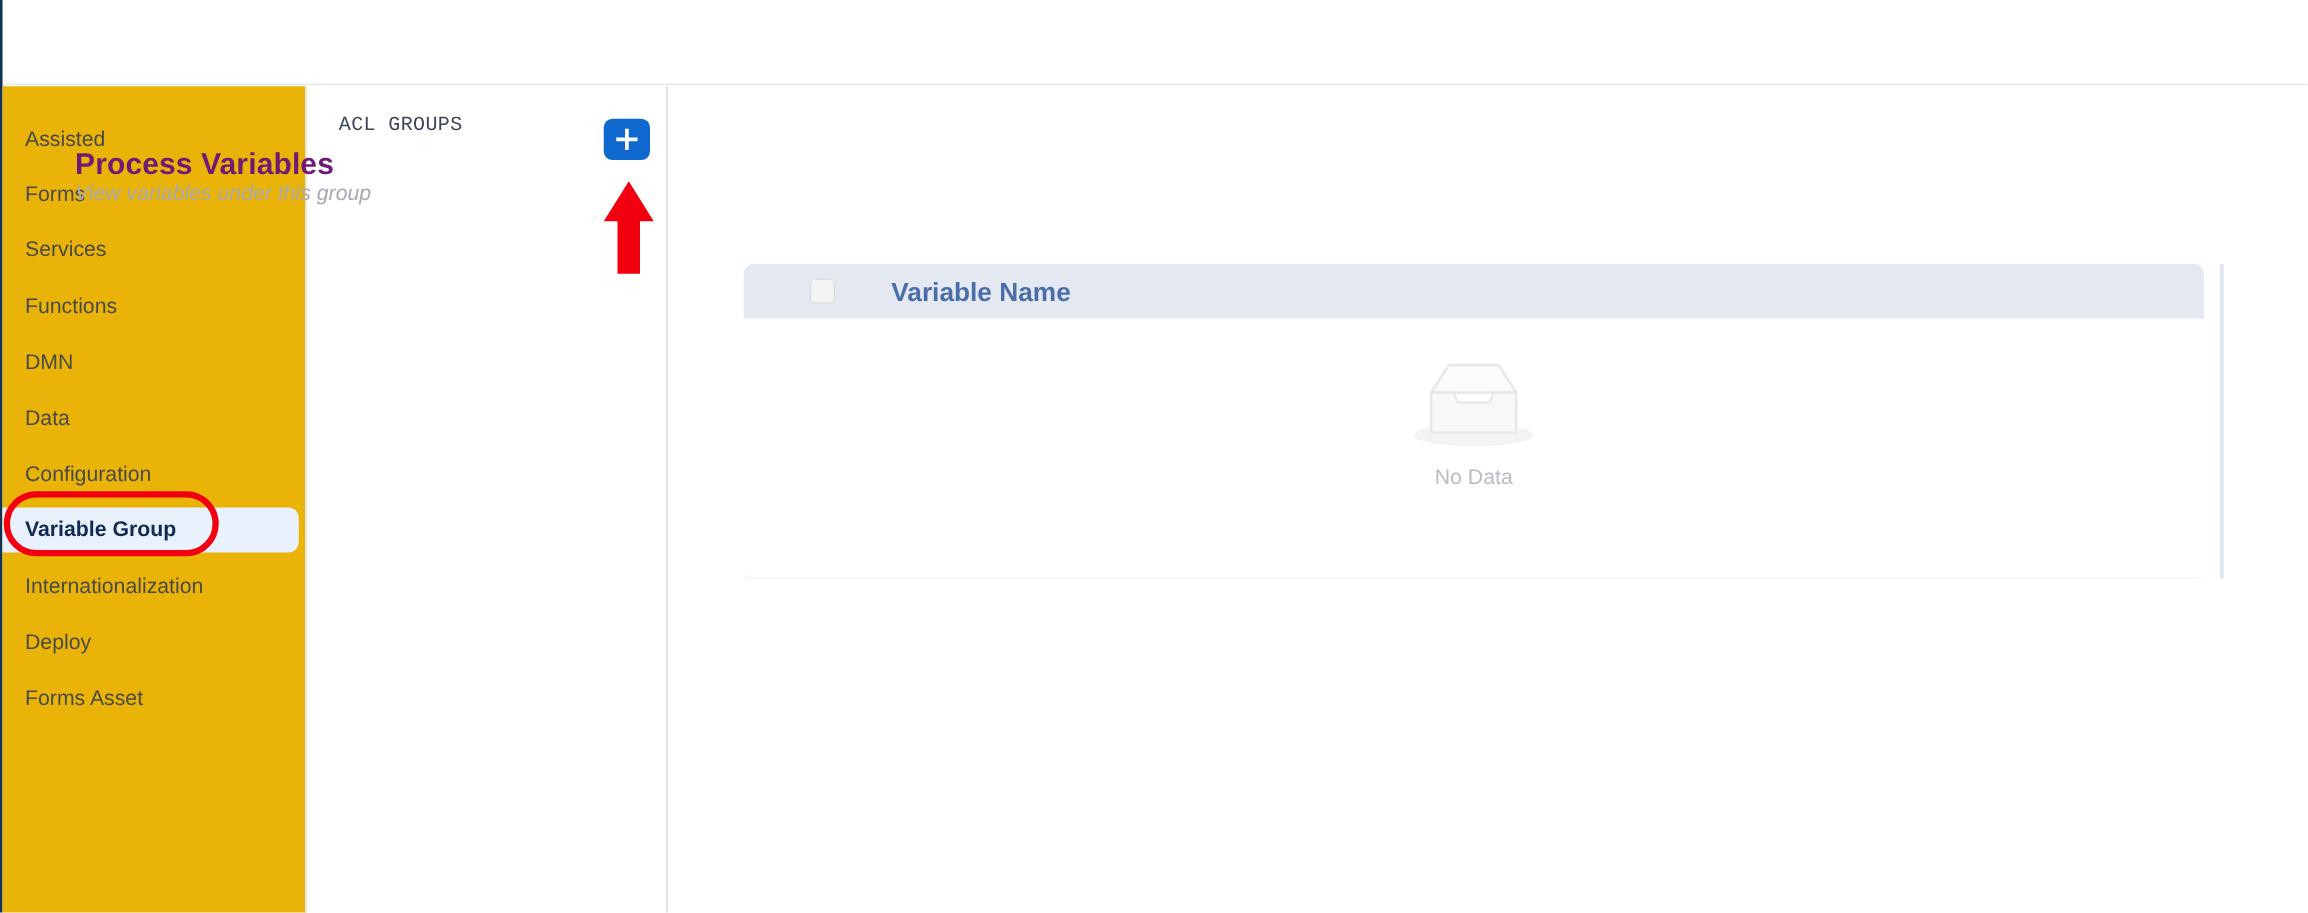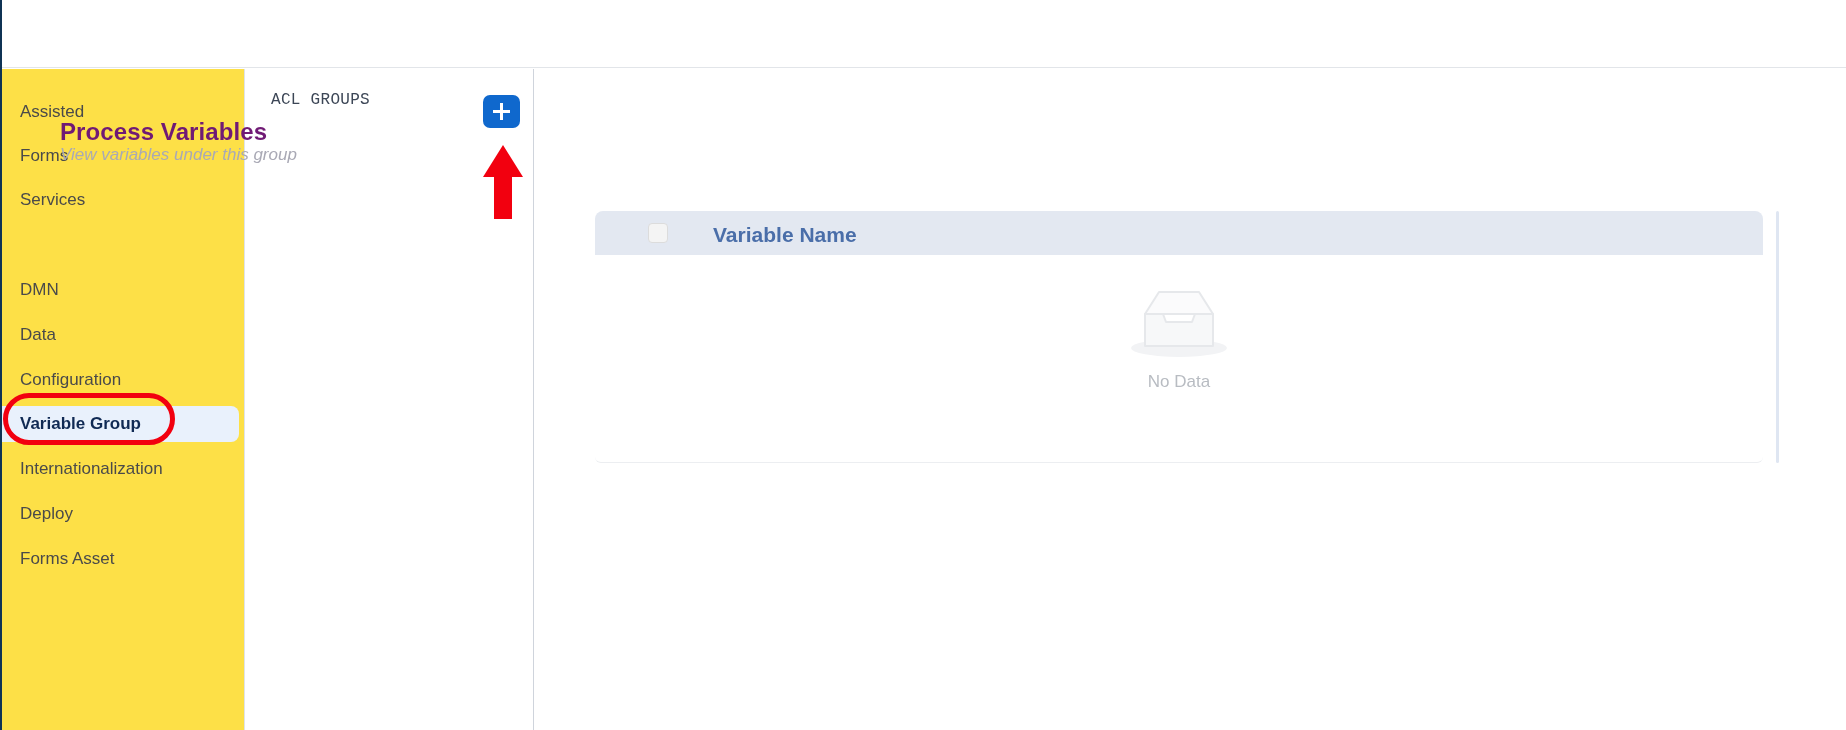--- a/index.html
+++ b/index.html
@@ -35,21 +35,21 @@
     background: #0f3354;
   }
 
   
   #sidebar {
     position: absolute;
     left: 2px;
     top: 69px;
     width: 243px;
     height: 661px;
-    background: #fde047;
+    background: #eab308;
     border-right: 1px solid #dfe3e8;
     box-sizing: border-box;
   }
   .nav-item {
     position: absolute;
     left: 0;
     width: 237px;
     height: 36px;
     line-height: 36px;
     padding-left: 18px;
@@ -224,20 +224,21 @@
 <body>
 
 <div id="topbar"></div>
 
 <div id="left-rail"></div>
 
 <nav id="sidebar">
   <div class="nav-item" style="top:25px">Assisted</div>
   <div class="nav-item" style="top:69px">Forms</div>
   <div class="nav-item" style="top:113px">Services</div>
+  <div class="nav-item" style="top:158px">Functions</div>
   <div class="nav-item" style="top:203px">DMN</div>
   <div class="nav-item" style="top:248px">Data</div>
   <div class="nav-item" style="top:293px">Configuration</div>
   <div class="nav-item active" style="top:337px">Variable Group</div>
   <div class="nav-item" style="top:427px">Deploy</div>
   <div class="nav-item" style="top:382px">Internationalization</div>
   <div class="nav-item" style="top:472px">Forms Asset</div>
 </nav>
 
 <section id="acl-panel">

